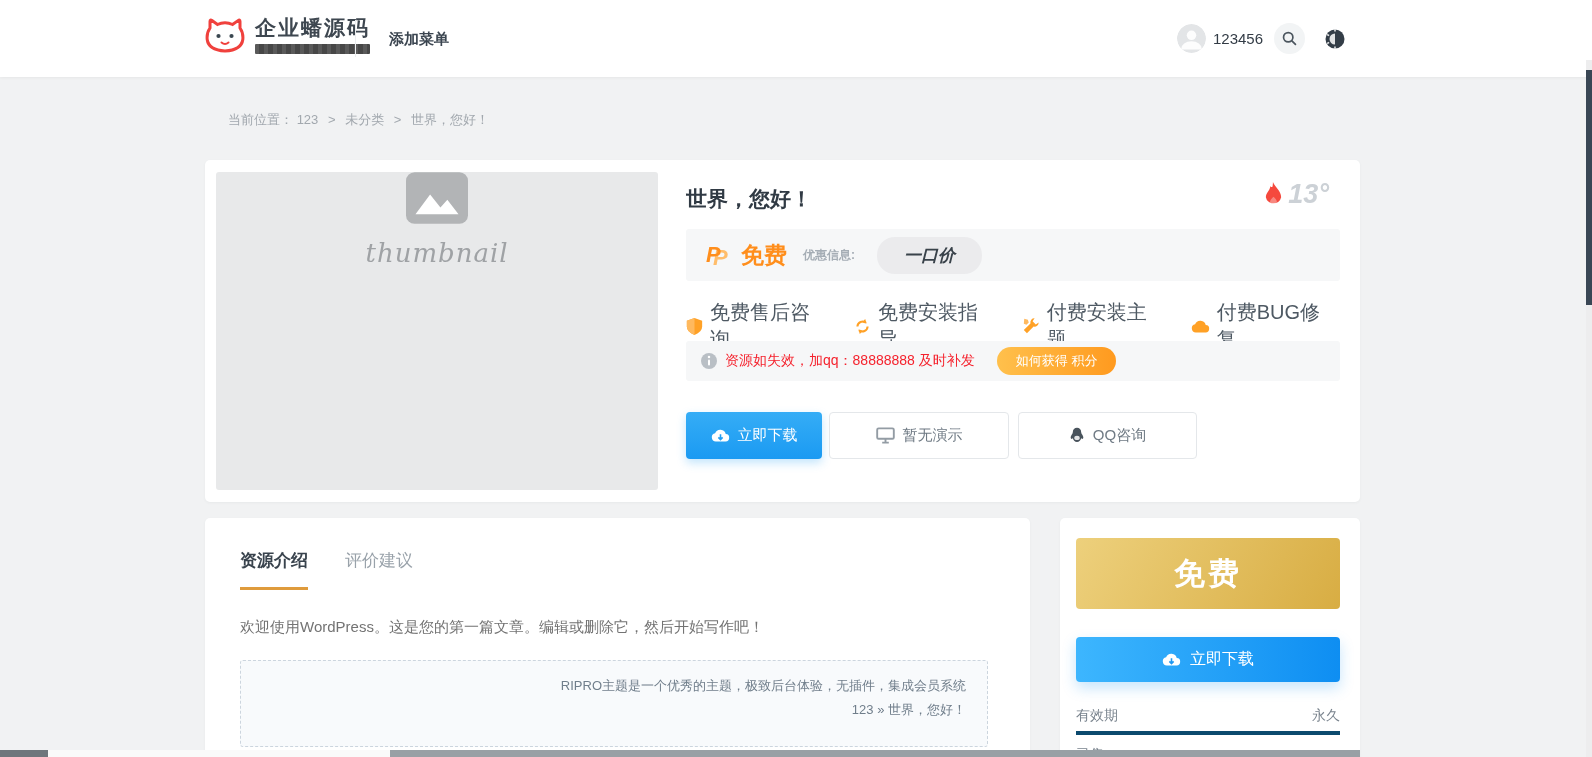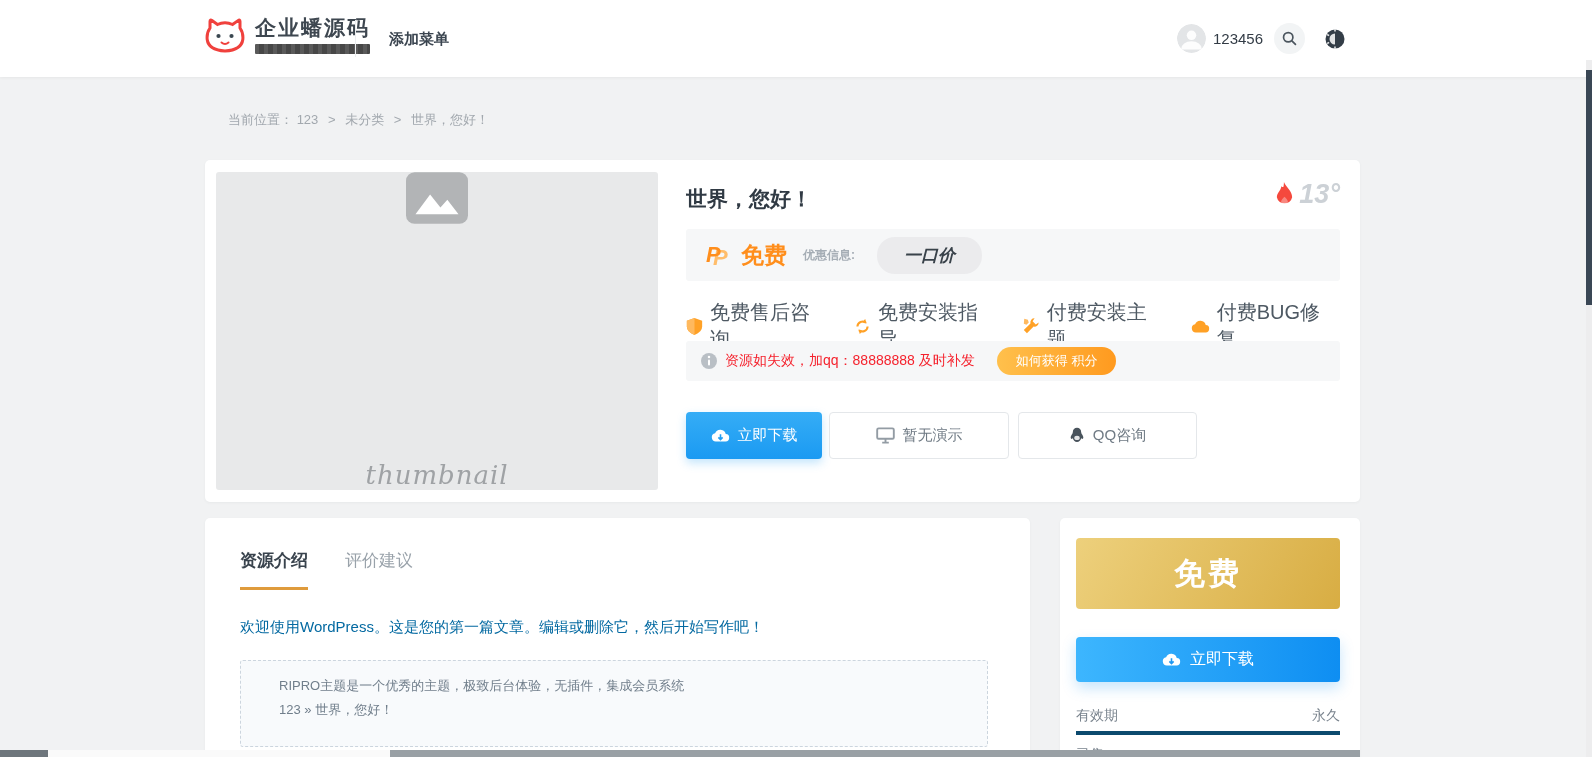--- a/index.html
+++ b/index.html
@@ -23,25 +23,25 @@
 
   
   .breadcrumb { position:absolute; left:200px; top:111px; font-size:13px; color:#a2a8ae;margin-left:28px; }
   .breadcrumb span { color:#a2a8ae; }
   .breadcrumb .bc-link { cursor:pointer; }
   .bc-sep { margin:0 6px; }
 
   
   .card { position:absolute; background:#fff; border-radius:5px; box-shadow:0 1px 3px rgba(60,72,88,.05); }
   .card-main { left:205px; top:160px; width:1155px; height:342px; }
-  .thumb { position:absolute; left:216px; top:172px; width:442px; height:318px; background:#e8e9ea; border-radius:3px; display:flex; flex-direction:column; align-items:center; justify-content:space-between;gap:28px; }
+  .thumb { position:absolute; left:216px; top:172px; width:442px; height:318px; background:#e8e9ea; border-radius:3px; display:flex; flex-direction:column; align-items:center; justify-content:flex-start; }
   .thumb-label { margin-top:14px; font-family:"DejaVu Serif",serif; font-style:italic; font-size:26px; color:#9fa2a5; letter-spacing:1px; }
 
   .prod-title { position:absolute; left:686px; top:185px; font-size:21px; font-weight:bold; color:#303a44; }
-  .heat { position:absolute; top:179px; right:252px; display:flex; align-items:center; gap:3px; }
+  .heat { position:absolute; top:179px; right:263px; display:flex; align-items:center; gap:3px; }
   .heat-num { font-size:27px; font-style:italic; font-weight:bold; color:#ccd1d6; }
 
   .price-bar { position:absolute; left:686px; top:229px; width:654px; height:52px; background:#f6f7f8; border-radius:3px; display:flex; align-items:center; padding:0 18px; }
   .price-free { font-size:23px; font-weight:bold; color:#ff8e1c; margin-left:10px; }
   .promo-label { font-size:12px; color:#a5adb5; margin-left:16px; font-weight:bold; }
   .promo-pill { margin-left:22px; background:#ebebed; border-radius:18px; padding:7px 27px; font-size:17px; font-weight:bold; color:#39424a;font-style:italic; }
 
   .services { position:absolute; left:686px; top:299px; width:654px; display:flex; align-items:center; gap:24px; }
   .service { display:flex; align-items:center; gap:7px; }
   .service-label { font-size:20px; color:#4e5963; }
@@ -55,22 +55,22 @@
   .btn-primary { width:136px; background:linear-gradient(180deg,#35adf6,#1b9af2); color:#fff; box-shadow:0 4px 10px rgba(41,163,244,.28); }
   .btn-ghost { background:#fff; border:1px solid #e4e7ea; color:#6f7a84; }
   .btn-demo { width:180px; }
   .btn-qq { width:179px; margin-left:2px; }
 
   
   .card-article { left:205px; top:518px; width:825px; height:239px; border-radius:5px 5px 0 0; }
   .tabs { position:absolute; left:240px; top:549px; display:flex; gap:37px; }
   .tab { font-size:17px; color:#99a2aa; cursor:pointer; padding-bottom:15px; }
   .tab.active { color:#39434d; font-weight:bold; border-bottom:3px solid #df9b3c; }
-  .article-p { position:absolute; left:240px; top:618px; width:760px; font-size:15px; color:#0369a1; }
-  .quote-box { position:absolute; left:240px; top:660px; width:748px; height:87px; background:#f8fafc; border:1px dashed #ccd5de; border-radius:3px; padding:13px 38px; }
+  .article-p { position:absolute; left:240px; top:618px; width:760px; font-size:15px; color:#737373; }
+  .quote-box { position:absolute; left:240px; top:660px; width:748px; height:87px; background:#f8fafc; border:1px dashed #ccd5de; border-radius:3px; padding:13px 21px;text-align:right; }
   .quote-line { font-size:13px; color:#707e8b; line-height:24px; }
 
   
   .card-side { left:1060px; top:518px; width:300px; height:239px; border-radius:5px 5px 0 0; }
   .side-price { position:absolute; left:1076px; top:538px; width:264px; height:71px; border-radius:4px; background:linear-gradient(120deg,#edd07c 0%,#d8ad43 100%); display:flex; align-items:center; justify-content:center; font-size:31px; font-weight:bold; color:#fff; letter-spacing:3px; }
   .side-download { position:absolute; left:1076px; top:637px; width:264px; height:45px; border-radius:4px; background:linear-gradient(90deg,#3db6fe,#0e8ef2); display:flex; align-items:center; justify-content:center; gap:9px; color:#fff; font-size:16px; cursor:pointer; box-shadow:0 6px 14px rgba(33,150,243,.25); }
   .side-row { position:absolute; left:1076px; width:264px; height:34px; display:flex; align-items:center; justify-content:space-between; font-size:14px; color:#79838d; border-bottom:4px solid #0c4a6e; }
   .side-row-1 { top:701px; }
   .side-row-2 { top:738px; border-bottom:none; }
 

